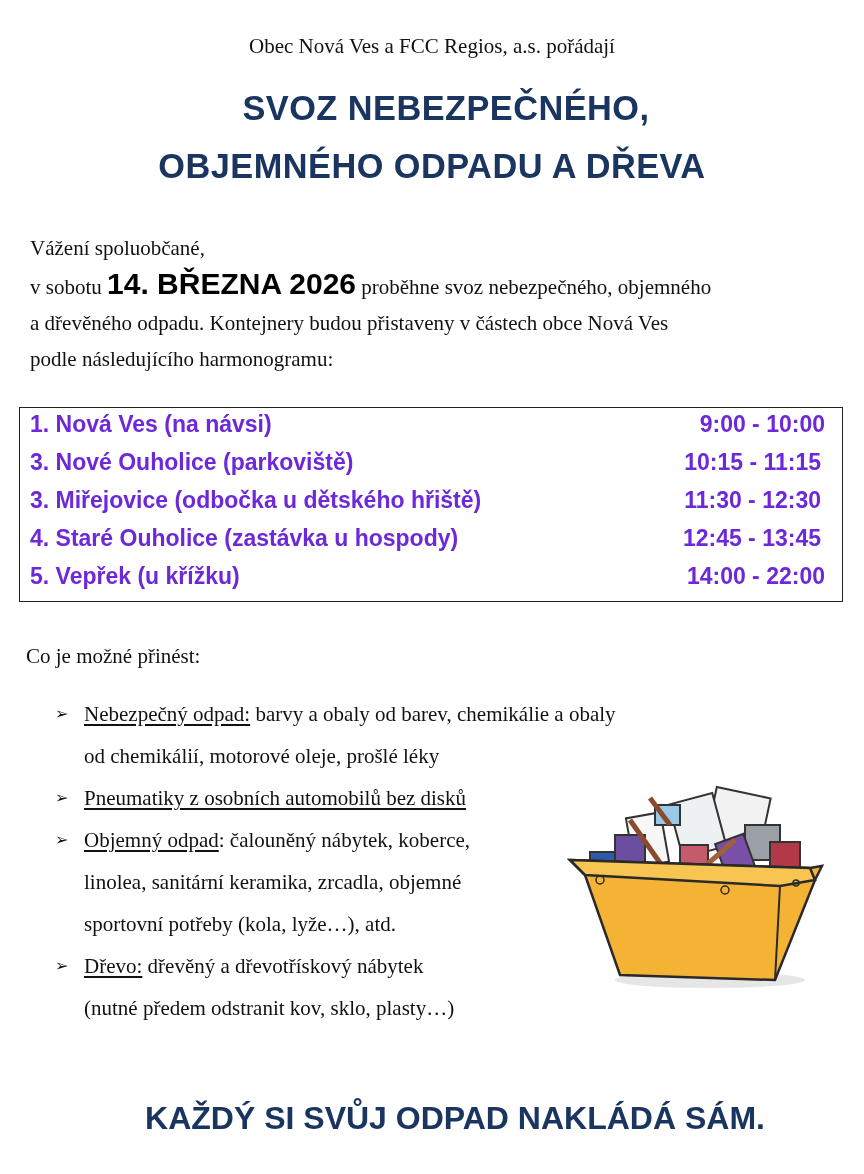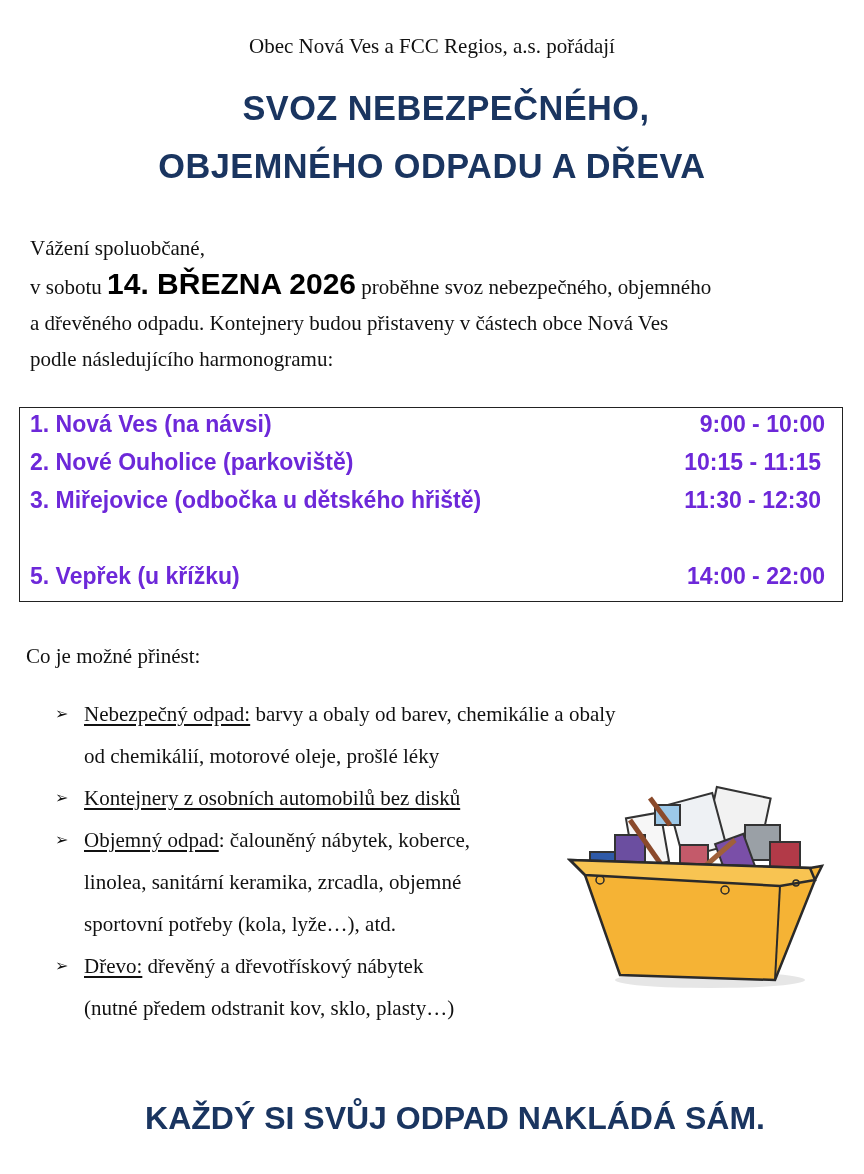--- a/index.html
+++ b/index.html
@@ -44,44 +44,48 @@
   <div>a dřevěného odpadu. Kontejnery budou přistaveny v částech obce Nová Ves</div>
   <div>podle následujícího harmonogramu:</div>
 </div>
 
 <div class="schedule sans">
   <div class="row" style="top:3px;">
     <span class="place">1. Nová Ves (na návsi)</span>
     <span class="time">9:00 - 10:00</span>
   </div>
   <div class="row" style="top:41px;">
-    <span class="place">2. Nové Ouholice (parkoviště)</span>
+    <span class="place">3. Nové Ouholice (parkoviště)</span>
     <span class="time" style="right:4px;">10:15 - 11:15</span>
   </div>
   <div class="row" style="top:79px;">
     <span class="place">3. Miřejovice (odbočka u dětského hřiště)</span>
     <span class="time" style="right:4px;">11:30 - 12:30</span>
+  </div>
+  <div class="row" style="top:117px;">
+    <span class="place">4. Staré Ouholice (zastávka u hospody)</span>
+    <span class="time" style="right:4px;">12:45 - 13:45</span>
   </div>
   <div class="row" style="top:155px;">
     <span class="place">5. Vepřek (u křížku)</span>
     <span class="time">14:00 - 22:00</span>
   </div>
 </div>
 
 <div class="bring-h serif">Co je možné přinést:</div>
 
 <div class="list serif">
   <div class="item">
     <span class="arrow">➢</span>
     <span class="u">Nebezpečný odpad:</span><span> barvy a obaly od barev, chemikálie a obaly</span>
     <div>od chemikálií, motorové oleje, prošlé léky</div>
   </div>
   <div class="item">
     <span class="arrow">➢</span>
-    <span class="u">Kontejnery z osobních automobilů bez disků</span>
+    <span class="u">Pneumatiky z osobních automobilů bez disků</span>
   </div>
   <div class="item">
     <span class="arrow">➢</span>
     <span class="u">Objemný odpad</span><span>: čalouněný nábytek, koberce,</span>
     <div>linolea, sanitární keramika, zrcadla, objemné</div>
     <div>sportovní potřeby (kola, lyže…), atd.</div>
   </div>
   <div class="item">
     <span class="arrow">➢</span>
     <span class="u">Dřevo:</span><span> dřevěný a dřevotřískový nábytek</span>

